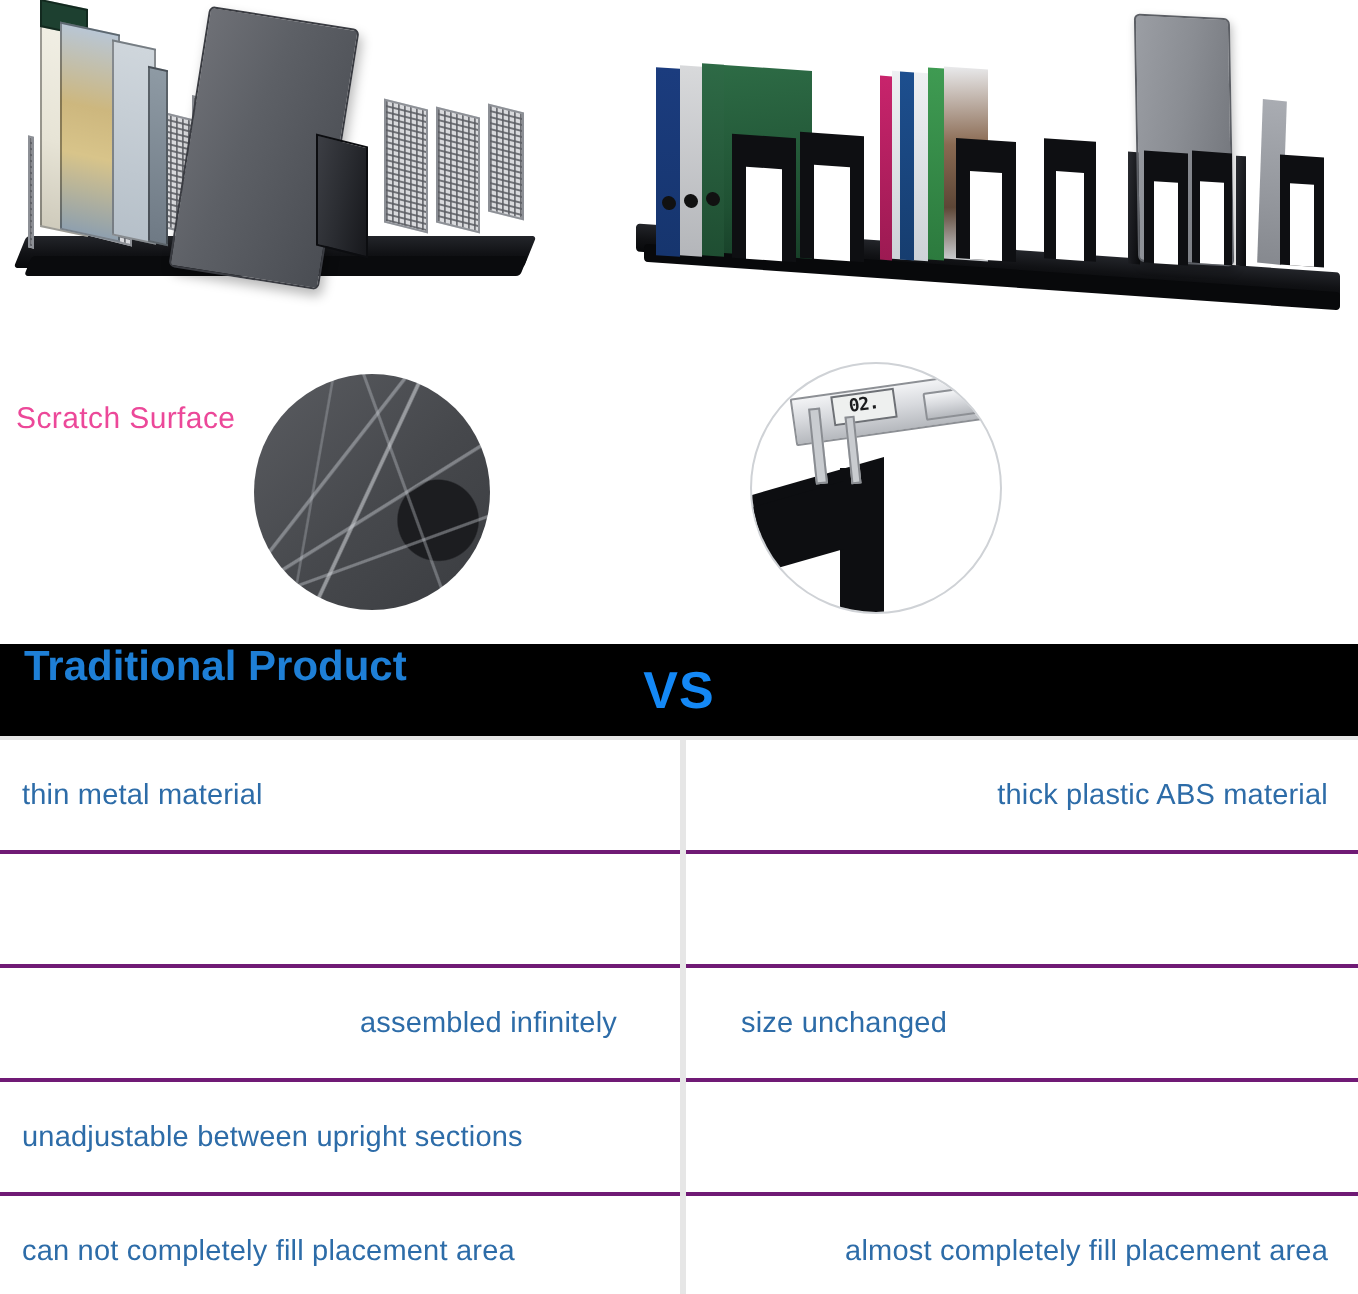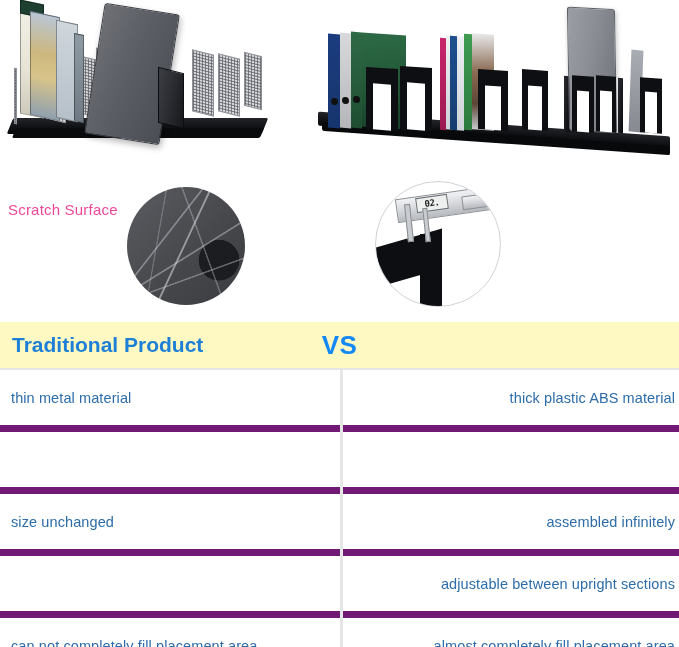--- a/index.html
+++ b/index.html
@@ -180,23 +180,23 @@
     box-sizing: border-box;
   }
 
   
   .table {
     position: relative;
     width: 679px;
   }
   .thead {
     display: flex;
-    align-items: center;
+    align-items: flex-start;
     height: 46px;
-    background: #fef9c3;
+    background: #000000;
     position: relative;
   }
   .th {
     flex: 1;
     font-size: 21px;
     font-weight: bold;
     color: #1e7fd6;
     box-sizing: border-box;
   }
   .th-left  { padding-left: 12px;  text-align: left; }
@@ -212,34 +212,34 @@
     letter-spacing: .5px;
     pointer-events: none;
   }
   .rows {
     position: relative;
     border-top: 2px solid #e6e6e6;
   }
   .row {
     display: flex;
     height: 55px;
-    border-bottom: 7px solid #701a75;
+    border-bottom: 2px solid #701a75;
     gap: 36px;
   }
   .cell {
     flex: 1;
     display: flex;
     align-items: center;
     font-size: 14.5px;
     color: #2d6ca8;
     box-sizing: border-box;
     letter-spacing: .1px;
   }
   .cell-left  { padding-left: 11px;  justify-content: flex-start; }
-  .cell-right { padding-right: 4px; justify-content: flex-end; }
+  .cell-right { padding-right: 15px; justify-content: flex-end; }
   .vdivider {
     position: absolute;
     left: 340px;
     top: 0;
     bottom: 0;
     width: 3px;
     background: #e6e6e6;
   }
 </style>
 </head>
@@ -339,24 +339,24 @@
   <div class="rows">
     <div class="vdivider"></div>
 
     <div class="row">
       <div class="cell cell-left">thin metal material</div>
       <div class="cell cell-right">thick plastic ABS material</div>
     </div>
     <div class="row">
     </div>
     <div class="row">
+      <div class="cell cell-right">assembled infinitely</div>
       <div class="cell cell-left">size unchanged</div>
-      <div class="cell cell-right">assembled infinitely</div>
-    </div>
-    <div class="row">
-      <div class="cell cell-right">adjustable between upright sections</div>
+    </div>
+    <div class="row">
+      <div class="cell cell-left">unadjustable between upright sections</div>
     </div>
     <div class="row">
       <div class="cell cell-left">can not completely fill placement area</div>
       <div class="cell cell-right">almost completely fill placement area</div>
     </div>
   </div>
 </div>
 
 </body></html>

